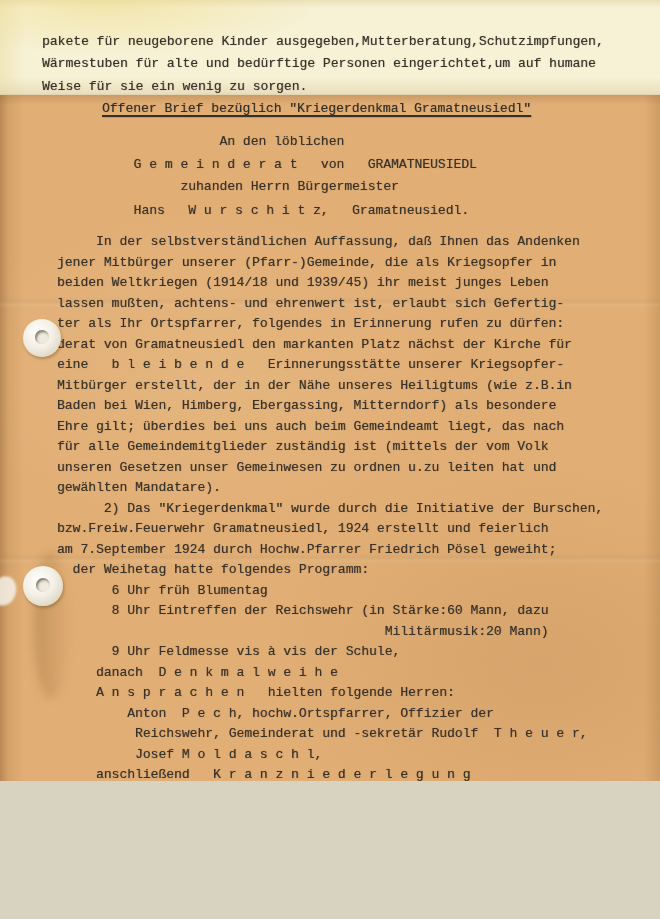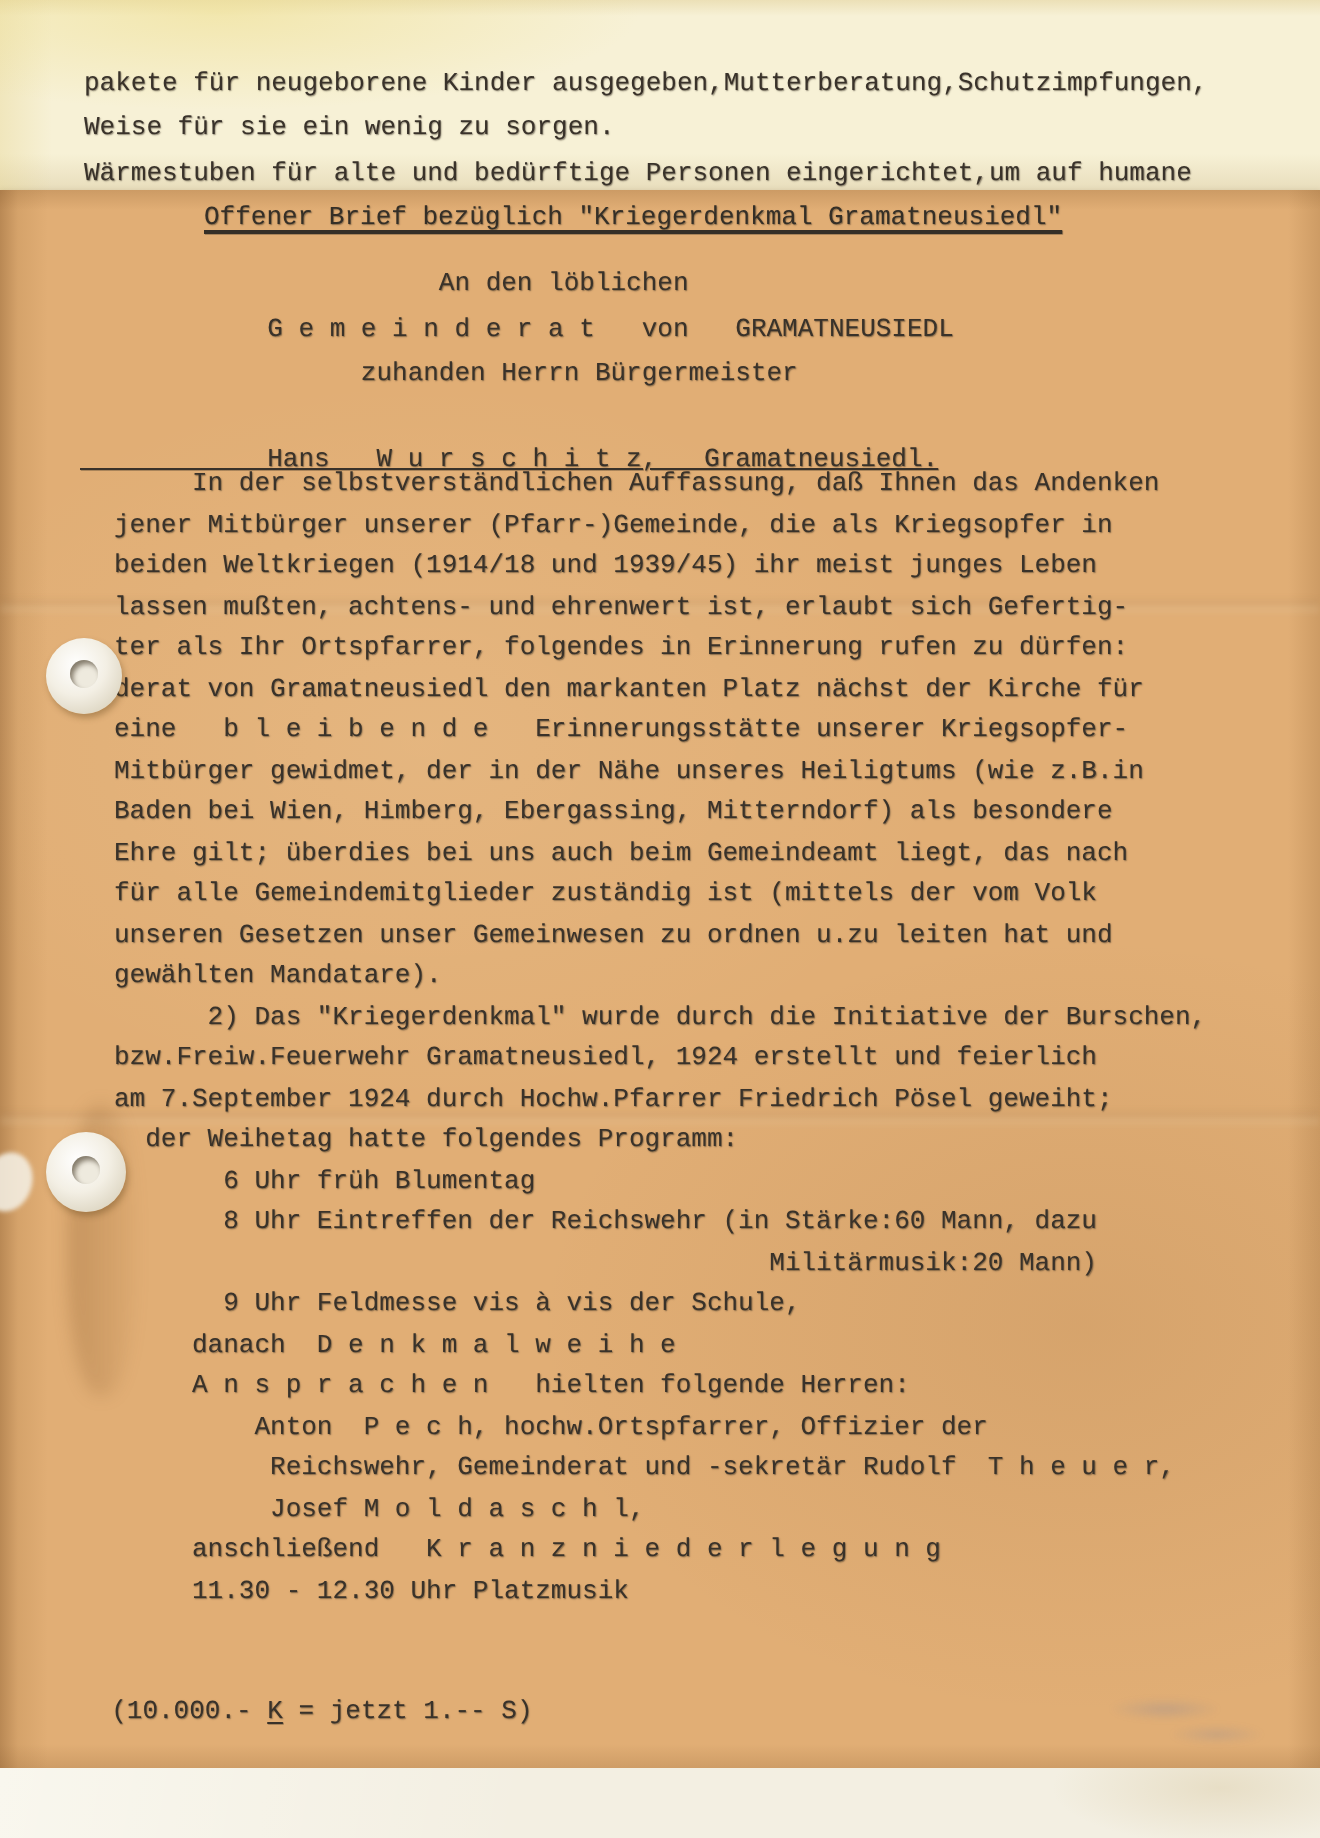--- a/index.html
+++ b/index.html
@@ -1,19 +1,19 @@
 <!DOCTYPE html>
 <html><head>
 <meta charset="utf-8">
 <style>
   html, body { margin: 0; padding: 0; background: #d8d2c0; }
   .canvas {
     position: relative;
     width: 660px;
-    height: 919px;
+    height: 781px;
     overflow: hidden;
     font-family: "Liberation Mono", "DejaVu Sans Mono", monospace;
     background: #ec4899;
   }
 
   
   .strip-top {
     position: absolute; left: 0; top: 0; width: 660px; height: 96px;
     background:
       radial-gradient(ellipse 300px 70px at 110px 6px, rgba(238,222,140,0.55), rgba(238,222,140,0) 70%),
@@ -65,21 +65,21 @@
     white-space: pre;
     text-shadow: 0.4px 0.3px 0.7px rgba(55,45,32,0.55);
   }
   .intro   { left: 42px; top: 31px;  line-height: 22.4px; }
   .heading {
     position: absolute; left: 102px; top: 101px; z-index: 3;
     color: #352f27; font-size: 13px; white-space: pre;
     text-decoration: underline; text-underline-offset: 3px; text-decoration-thickness: 1.5px;
   }
   .address { left: 40px; top: 131px; line-height: 22.6px; }
-  .address .line:last-child { margin-top: 20px; text-decoration: underline; }
+  .address .line:last-child { margin-top: 1px; }
   .body    { left: 57px; top: 232px; line-height: 20.5px; }
   .closing { left: 40px; top: 845px; line-height: 21px; }
   .closing .u-char { text-decoration: underline; text-underline-offset: 2px; }
 
   
   .ring {
     position: absolute; z-index: 4; border-radius: 50%;
     background: radial-gradient(circle at 40% 36%, #ffffff 0%, #f3efe4 45%, #ded7c4 78%, rgba(205,195,168,0.65) 92%, rgba(205,195,168,0) 100%);
     box-shadow: 1px 2px 3px rgba(90,60,20,0.35);
   }
@@ -116,42 +116,42 @@
   <div class="strip-top"></div>
   <div class="paper"></div>
   <div class="crease-h crease-h1"></div>
   <div class="crease-h crease-h2"></div>
   <div class="fold-shadow"></div>
   <div class="strip-bottom"></div>
   <div class="ink-ghost"></div>
 
   <div class="textblock intro">
       <div class="line">pakete für neugeborene Kinder ausgegeben,Mutterberatung,Schutzimpfungen,</div>
+      <div class="line">Wärmestuben für alte und bedürftige Personen eingerichtet,um auf humane</div>
       <div class="line">Weise für sie ein wenig zu sorgen.</div>
-      <div class="line">Wärmestuben für alte und bedürftige Personen eingerichtet,um auf humane</div>
     </div>
 
   <div class="heading">Offener Brief bezüglich "Kriegerdenkmal Gramatneusiedl"</div>
 
   <div class="textblock address">
       <div class="line">                       An den löblichen</div>
       <div class="line">            G e m e i n d e r a t   von   GRAMATNEUSIEDL</div>
       <div class="line">                  zuhanden Herrn Bürgermeister</div>
       <div class="line">            Hans   W u r s c h i t z,   Gramatneusiedl.</div>
     </div>
 
   <div class="textblock body">
       <div class="line">     In der selbstverständlichen Auffassung, daß Ihnen das Andenken</div>
       <div class="line">jener Mitbürger unserer (Pfarr-)Gemeinde, die als Kriegsopfer in</div>
       <div class="line">beiden Weltkriegen (1914/18 und 1939/45) ihr meist junges Leben</div>
       <div class="line">lassen mußten, achtens- und ehrenwert ist, erlaubt sich Gefertig-</div>
       <div class="line">ter als Ihr Ortspfarrer, folgendes in Erinnerung rufen zu dürfen:</div>
       <div class="line">derat von Gramatneusiedl den markanten Platz nächst der Kirche für</div>
       <div class="line">eine   b l e i b e n d e   Erinnerungsstätte unserer Kriegsopfer-</div>
-      <div class="line">Mitbürger gewidmet, der in der Nähe unseres Heiligtums (wie z.B.in</div>
+      <div class="line">Mitbürger erstellt, der in der Nähe unseres Heiligtums (wie z.B.in</div>
       <div class="line">Baden bei Wien, Himberg, Ebergassing, Mitterndorf) als besondere</div>
       <div class="line">Ehre gilt; überdies bei uns auch beim Gemeindeamt liegt, das nach</div>
       <div class="line">für alle Gemeindemitglieder zuständig ist (mittels der vom Volk</div>
       <div class="line">unseren Gesetzen unser Gemeinwesen zu ordnen u.zu leiten hat und</div>
       <div class="line">gewählten Mandatare).</div>
       <div class="line">      2) Das "Kriegerdenkmal" wurde durch die Initiative der Burschen,</div>
       <div class="line">bzw.Freiw.Feuerwehr Gramatneusiedl, 1924 erstellt und feierlich</div>
       <div class="line">am 7.September 1924 durch Hochw.Pfarrer Friedrich Pösel geweiht;</div>
       <div class="line">  der Weihetag hatte folgendes Programm:</div>
       <div class="line">       6 Uhr früh Blumentag</div>

